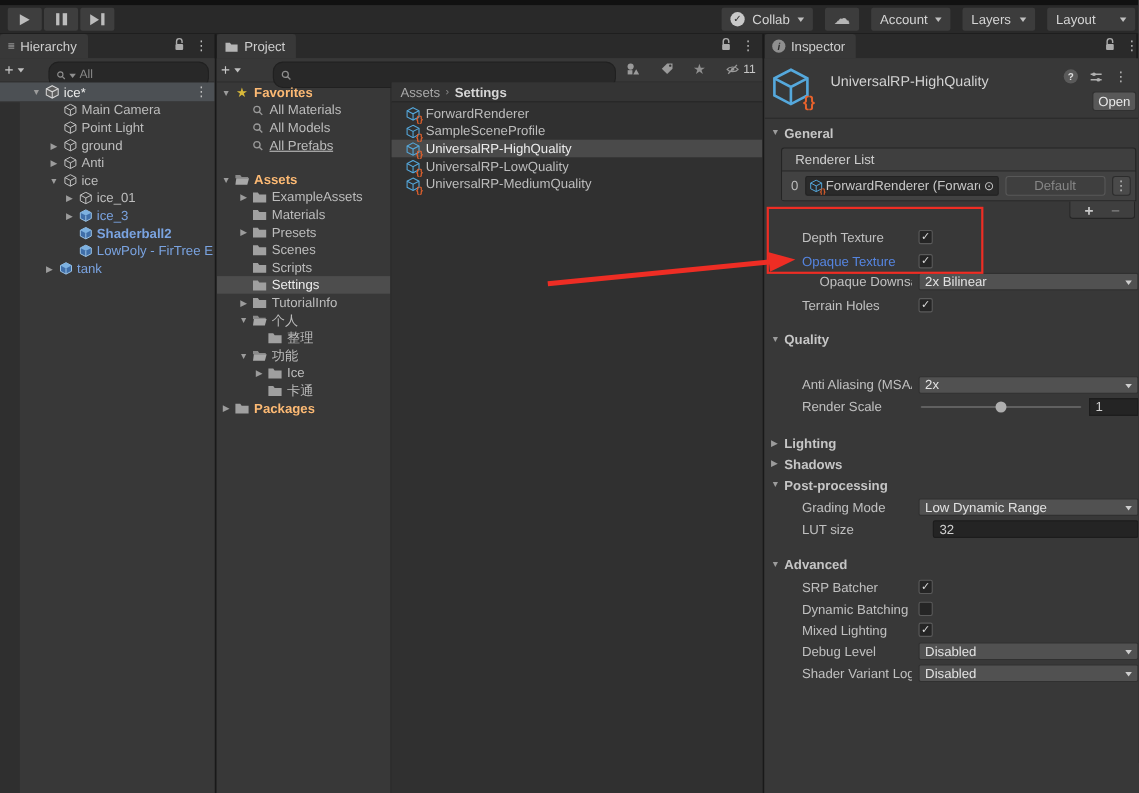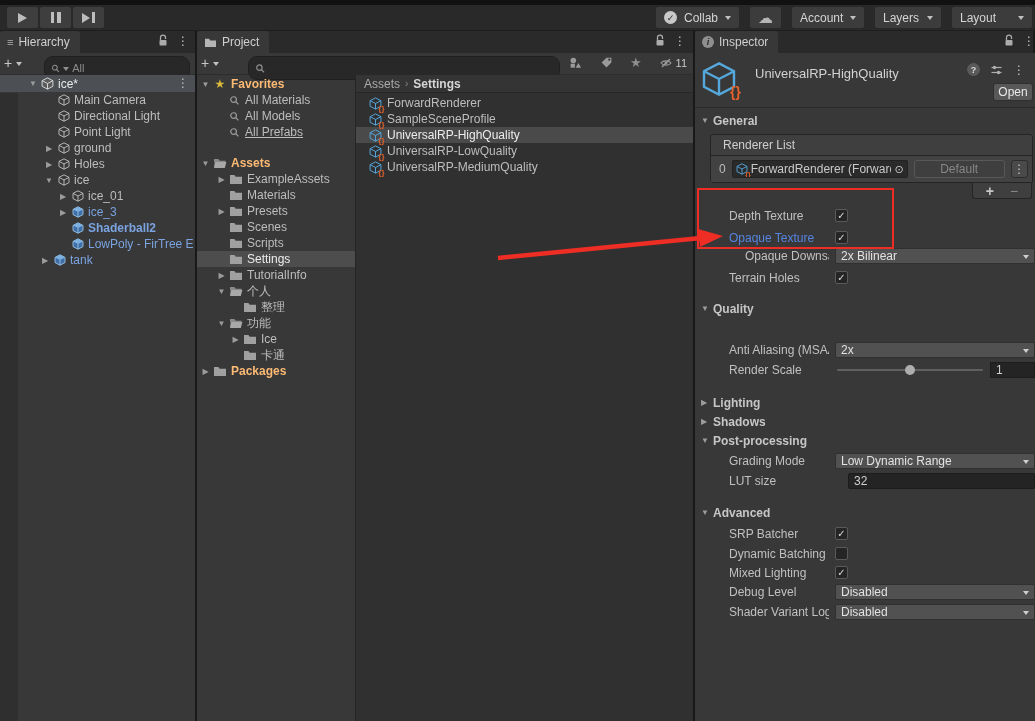--- a/index.html
+++ b/index.html
@@ -220,51 +220,41 @@
       <span class="lbl">Main Camera</span>
     </div>
     <div class="row" style="padding-left:42px;">
       <span class="arw"></span>
       <span class="icn">
           <svg width="12" height="12" viewBox="0 0 12 12">
             <path d="M6 .8 L11 3.4 V8.6 L6 11.2 L1 8.6 V3.4 Z" fill="none" stroke="#c2c2c2" stroke-width=".9"></path>
             <path d="M1 3.4 L6 6 L11 3.4 M6 6 V11.2" fill="none" stroke="#c2c2c2" stroke-width=".9"></path>
           </svg>
         </span>
-      <span class="lbl">Directional Light</span>
+      <span class="lbl">Point Light</span>
     </div>
     <div class="row" style="padding-left:42px;">
-      <span class="arw"></span>
+      <span class="arw">▶</span>
       <span class="icn">
           <svg width="12" height="12" viewBox="0 0 12 12">
             <path d="M6 .8 L11 3.4 V8.6 L6 11.2 L1 8.6 V3.4 Z" fill="none" stroke="#c2c2c2" stroke-width=".9"></path>
             <path d="M1 3.4 L6 6 L11 3.4 M6 6 V11.2" fill="none" stroke="#c2c2c2" stroke-width=".9"></path>
           </svg>
         </span>
-      <span class="lbl">Point Light</span>
+      <span class="lbl">ground</span>
     </div>
     <div class="row" style="padding-left:42px;">
       <span class="arw">▶</span>
       <span class="icn">
           <svg width="12" height="12" viewBox="0 0 12 12">
             <path d="M6 .8 L11 3.4 V8.6 L6 11.2 L1 8.6 V3.4 Z" fill="none" stroke="#c2c2c2" stroke-width=".9"></path>
             <path d="M1 3.4 L6 6 L11 3.4 M6 6 V11.2" fill="none" stroke="#c2c2c2" stroke-width=".9"></path>
           </svg>
         </span>
-      <span class="lbl">ground</span>
-    </div>
-    <div class="row" style="padding-left:42px;">
-      <span class="arw">▶</span>
-      <span class="icn">
-          <svg width="12" height="12" viewBox="0 0 12 12">
-            <path d="M6 .8 L11 3.4 V8.6 L6 11.2 L1 8.6 V3.4 Z" fill="none" stroke="#c2c2c2" stroke-width=".9"></path>
-            <path d="M1 3.4 L6 6 L11 3.4 M6 6 V11.2" fill="none" stroke="#c2c2c2" stroke-width=".9"></path>
-          </svg>
-        </span>
-      <span class="lbl">Holes</span>
+      <span class="lbl">Anti</span>
     </div>
     <div class="row" style="padding-left:42px;">
       <span class="arw">▼</span>
       <span class="icn">
           <svg width="12" height="12" viewBox="0 0 12 12">
             <path d="M6 .8 L11 3.4 V8.6 L6 11.2 L1 8.6 V3.4 Z" fill="none" stroke="#c2c2c2" stroke-width=".9"></path>
             <path d="M1 3.4 L6 6 L11 3.4 M6 6 V11.2" fill="none" stroke="#c2c2c2" stroke-width=".9"></path>
           </svg>
         </span>
       <span class="lbl">ice</span>

